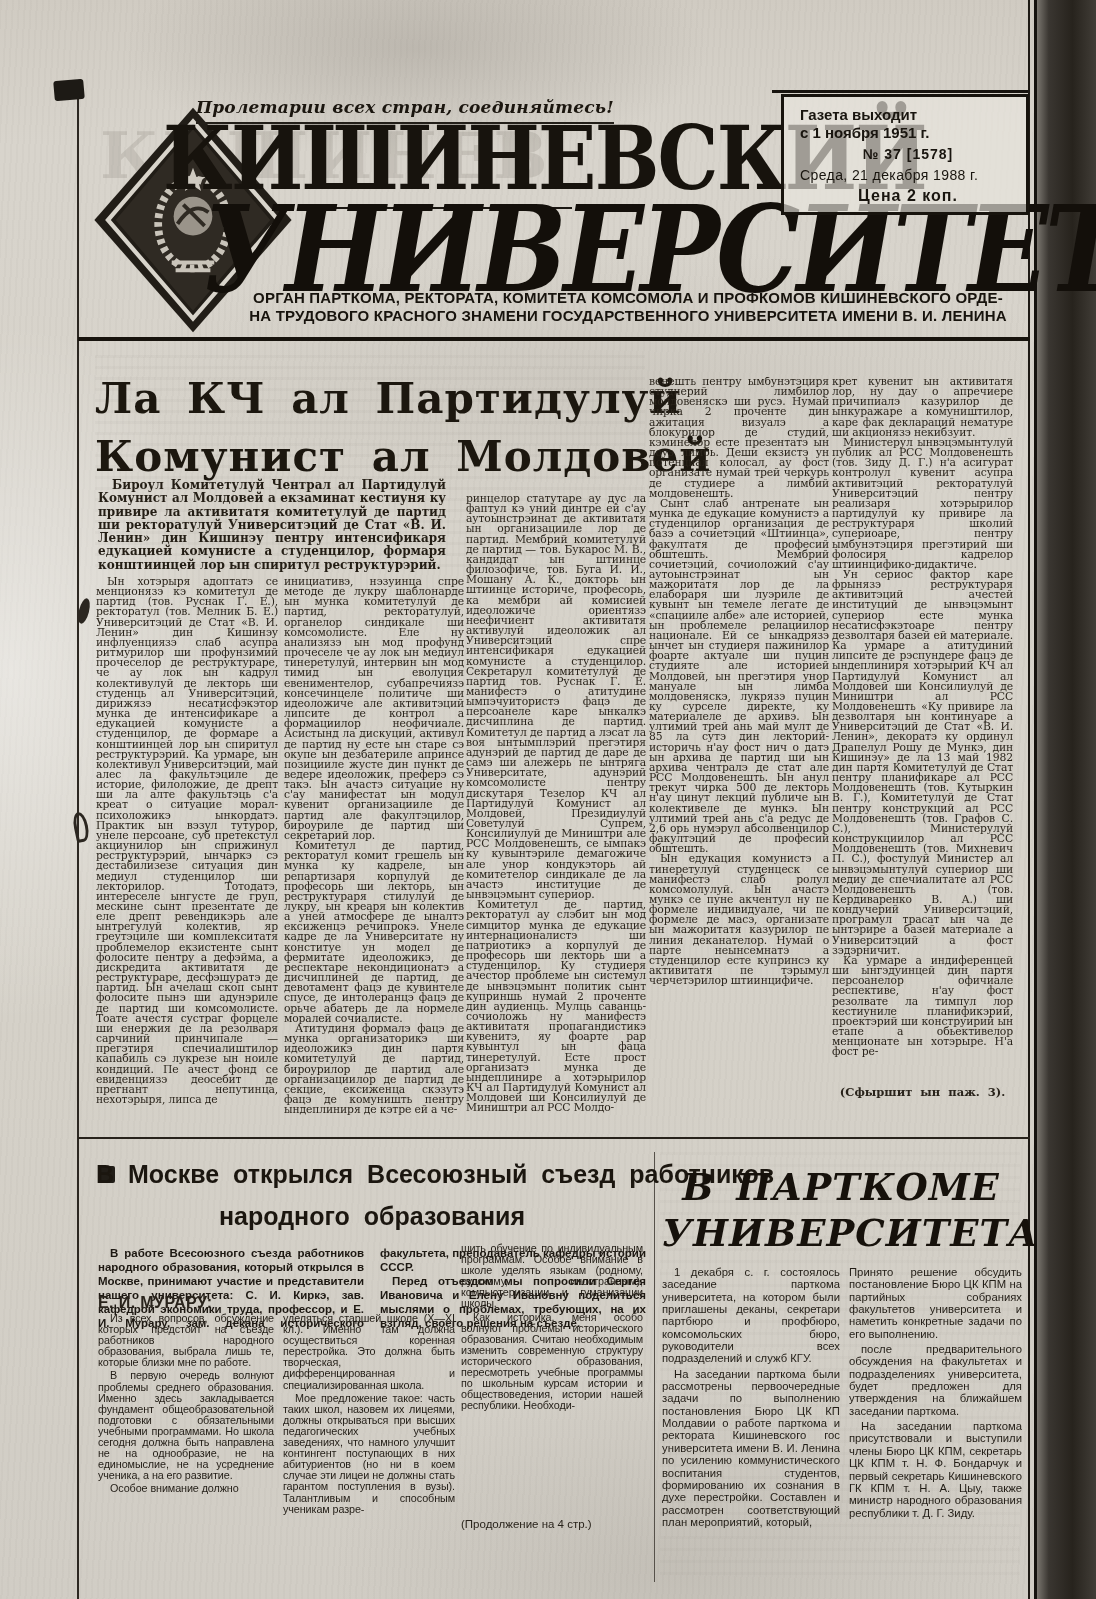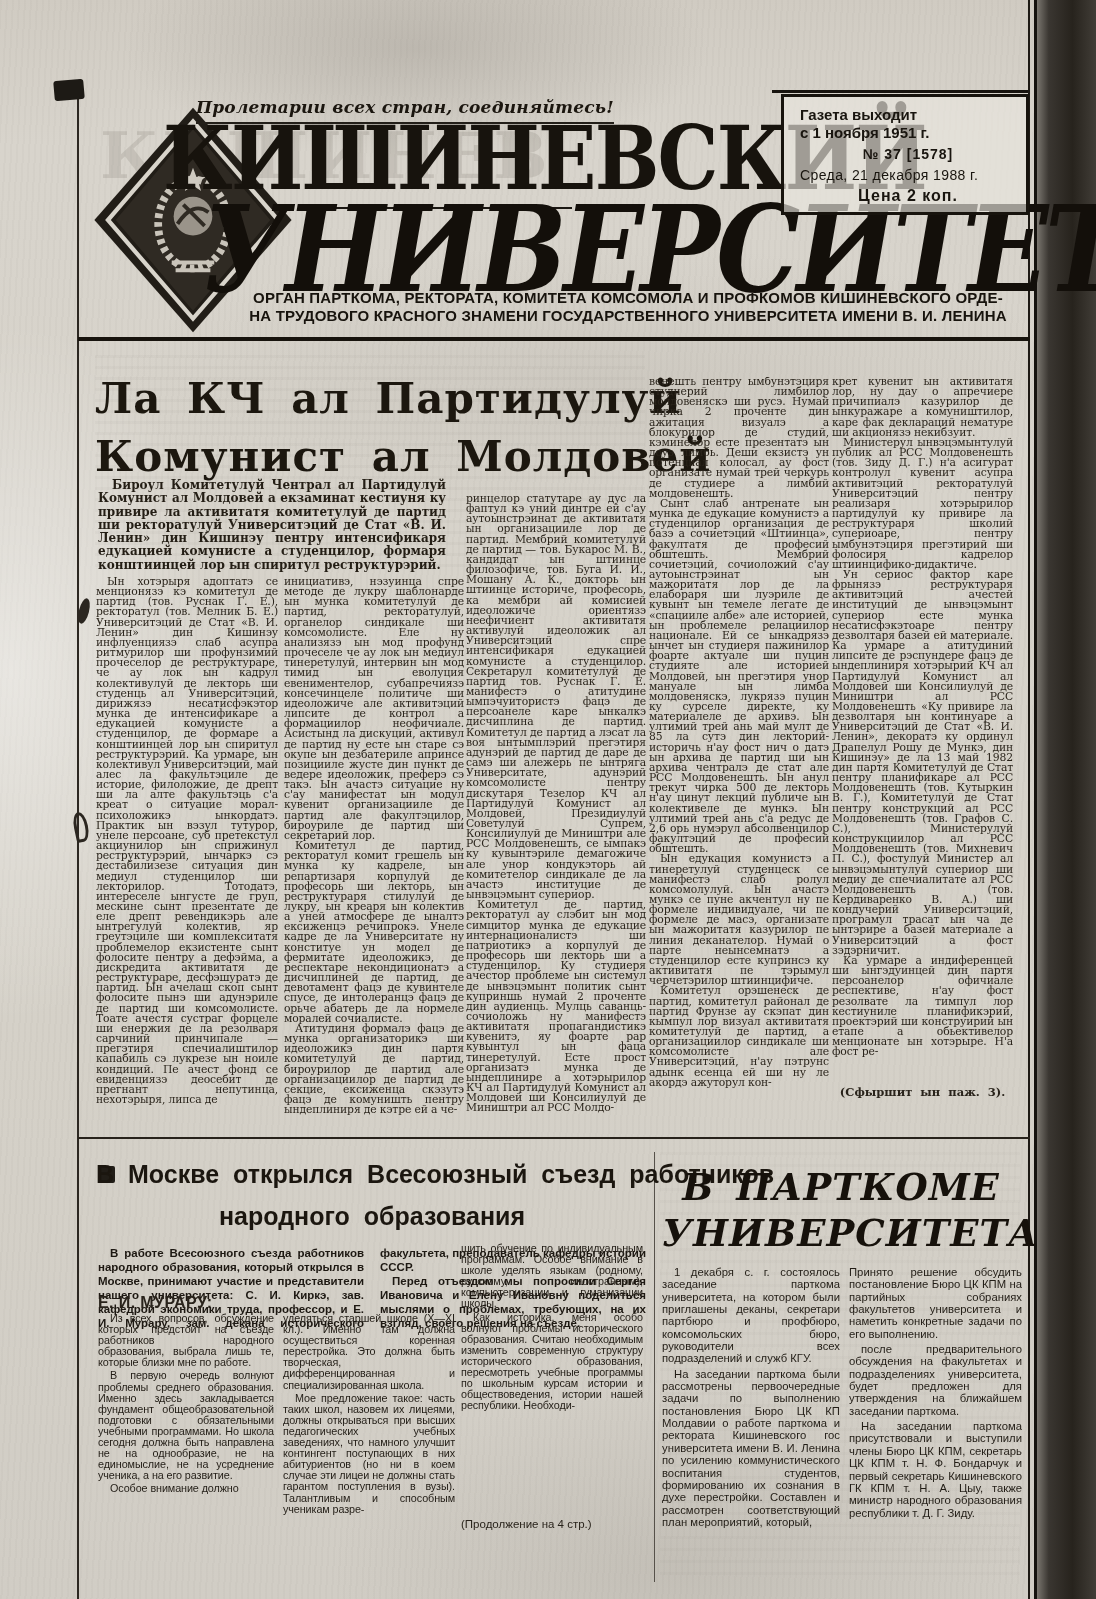--- a/index.html
+++ b/index.html
@@ -164,21 +164,20 @@
       <p class="para">Атитудиня формалэ фацэ де мунка организаторикэ ши идеоложикэ дин партя комитетулуй де партид, бироурилор де партид але организациилор де партид де секцие, ексиженца скэзутэ фацэ де комуништь пентру ындеплиниря де кэтре ей а че-</p>
     </div>
   <div id="ma-c3" class="abs col cont">
       <p class="para">ринцелор статутаре ау дус ла фаптул кэ уний динтре ей с'ау аутоынстрэинат де активитатя ын организацииле лор де партид. Мембрий комитетулуй де партид — тов. Букарос М. В., кандидат ын штиинце филозофиче, тов. Буга И. И., Мошану А. К., докторь ын штиинце историче, професорь, ка мембри ай комисией идеоложиче ориентязэ неефичиент активитатя активулуй идеоложик ал Университэций спре интенсификаря едукацией комунисте а студенцилор. Секретарул комитетулуй де партид тов. Руснак Г. Е. манифестэ о атитудине ымпэчуитористэ фацэ де персоанеле каре ынкалкэ дисчиплина де партид. Комитетул де партид а лэсат ла воя ынтымплэрий прегэтиря адунэрий де партид де даре де самэ ши алежерь пе ынтряга Университате, адунэрий комсомолисте пентру дискутаря Тезелор КЧ ал Партидулуй Комунист ал Молдовей, Президиулуй Советулуй Супрем, Консилиулуй де Миништри але РСС Молдовенешть, се ымпакэ ку кувынтэриле демагожиче але унор кондукэторь ай комитетелор синдикале де ла ачастэ институцие де ынвэцэмынт супериор.</p>
       <p class="para">Комитетул де партид, ректоратул ау слэбит ын мод симцитор мунка де едукацие интернационалистэ ши патриотикэ а корпулуй де професорь ши лекторь ши а студенцилор. Ку студиеря ачестор проблеме ын системул де ынвэцэмынт политик сынт куприншь нумай 2 проченте дин аудиенць. Мулць саванць-сочиоложь ну манифестэ активитатя пропагандистикэ кувенитэ, яу фоарте рар кувынтул ын фаца тинеретулуй. Есте прост организатэ мунка де ындеплинире а хотэрырилор КЧ ал Партидулуй Комунист ал Молдовей ши Консилиулуй де Миништри ал РСС Молдо-</p>
     </div>
   <div id="ma-c4" class="abs col cont">
       <p class="para">венешть пентру ымбунэтэциря студиерий лимбилор молдовеняскэ ши русэ. Нумай чирка 2 проченте дин ажитация визуалэ а блокурилор де студий, кэминелор есте презентатэ ын доуэ лимбь. Деши екзистэ ун потенциал колосал, ау фост организате нумай трей черкурь де студиере а лимбий молдовенешть.</p>
       <p class="para">Сынт слаб антренате ын мунка де едукацие комунистэ а студенцилор организация де базэ а сочиетэций «Штиинца», факултатя де професий обштешть. Мембрий сочиетэций, сочиоложий с'ау аутоынстрэинат ын мажоритатя лор де ла елабораря ши луэриле де кувынт ын темеле легате де «спацииле албе» але историей, ын проблемеле релациилор национале. Ей се ынкадрязэ ынчет ын студиеря пажинилор фоарте актуале ши пуцин студияте але историей Молдовей, ын прегэтиря унор мануале ын лимба молдовеняскэ, лукрязэ пуцин ку сурселе директе, ку материалеле де архивэ. Ын ултимий трей ань май мулт де 85 ла сутэ дин лекторий-историчь н'ау фост нич о датэ ын архива де партид ши ын архива чентралэ де стат але РСС Молдовенешть. Ын анул трекут чирка 500 де лекторь н'ау цинут лекций публиче ын колективеле де мункэ. Ын ултимий трей ань с'а редус де 2,6 орь нумэрул абсолвенцилор факултэций де професий обштешть.</p>
       <p class="para">Ын едукация комунистэ а тинеретулуй студенцеск се манифестэ слаб ролул комсомолулуй. Ын ачастэ мункэ се пуне акчентул ну пе формеле индивидуале, чи пе формеле де масэ, организате ын мажоритатя казурилор пе линия деканателор. Нумай о парте неынсемнатэ а студенцилор есте купринсэ ку активитатя пе тэрымул черчетэрилор штиинцифиче.</p>
-      <p class="para">Комитетул орэшенеск де партид, комитетул районал де партид Фрунзе ау скэпат дин кымпул лор визуал активитатя комитетулуй де партид, а организациилор синдикале ши комсомолисте але Университэций, н'ау пэтрунс адынк есенца ей ши ну ле акордэ ажуторул кон-</p>
     </div>
   <div id="ma-c5" class="abs col cont">
       <p class="para">крет кувенит ын активитатя лор, ну дау о апречиере причипиалэ казурилор де ынкуражаре а комуништилор, каре фак деклараций нематуре ши акционязэ некибзуит.</p>
       <p class="para">Министерул ынвэцэмынтулуй публик ал РСС Молдовенешть (тов. Зиду Д. Г.) н'а асигурат контролул кувенит асупра активитэций ректоратулуй Университэций пентру реализаря хотэрырилор партидулуй ку привире ла реструктураря школий супериоаре, пентру ымбунэтэциря прегэтирий ши фолосиря кадрелор штиинцифико-дидактиче.</p>
       <p class="para">Ун сериос фактор каре фрынязэ реструктураря активитэций ачестей институций де ынвэцэмынт супериор есте мунка несатисфэкэтоаре пентру дезволтаря базей ей материале. Ка урмаре а атитудиний липсите де рэспундере фацэ де ындеплиниря хотэрырий КЧ ал Партидулуй Комунист ал Молдовей ши Консилиулуй де Миништри ал РСС Молдовенешть «Ку привире ла дезволтаря ын континуаре а Университэций де Стат «В. И. Ленин», декоратэ ку ординул Драпелул Рошу де Мункэ, дин Кишинэу» де ла 13 май 1982 дин партя Комитетулуй де Стат пентру планификаре ал РСС Молдовенешть (тов. Кутыркин В. Г.), Комитетулуй де Стат пентру конструкций ал РСС Молдовенешть (тов. Графов С. С.), Министерулуй конструкциилор ал РСС Молдовенешть (тов. Михневич П. С.), фостулуй Министер ал ынвэцэмынтулуй супериор ши медиу де спечиалитате ал РСС Молдовенешть (тов. Кердиваренко В. А.) ши кондучерий Университэций, програмул трасат ын ча де ынтэрире а базей материале а Университэций а фост зэдэрничит.</p>
       <p class="para">Ка урмаре а индиференцей ши ынгэдуинцей дин партя персоанелор офичиале респективе, н'ау фост резолвате ла тимпул лор кестиуниле планификэрий, проектэрий ши конструирий ын етапе а обьективелор менционате ын хотэрыре. Н'а фост ре-</p>
     </div>
   <div class="abs ma-cont">(Сфыршит ын паж. 3).</div>
 
   <div class="abs rule-mid"></div>

